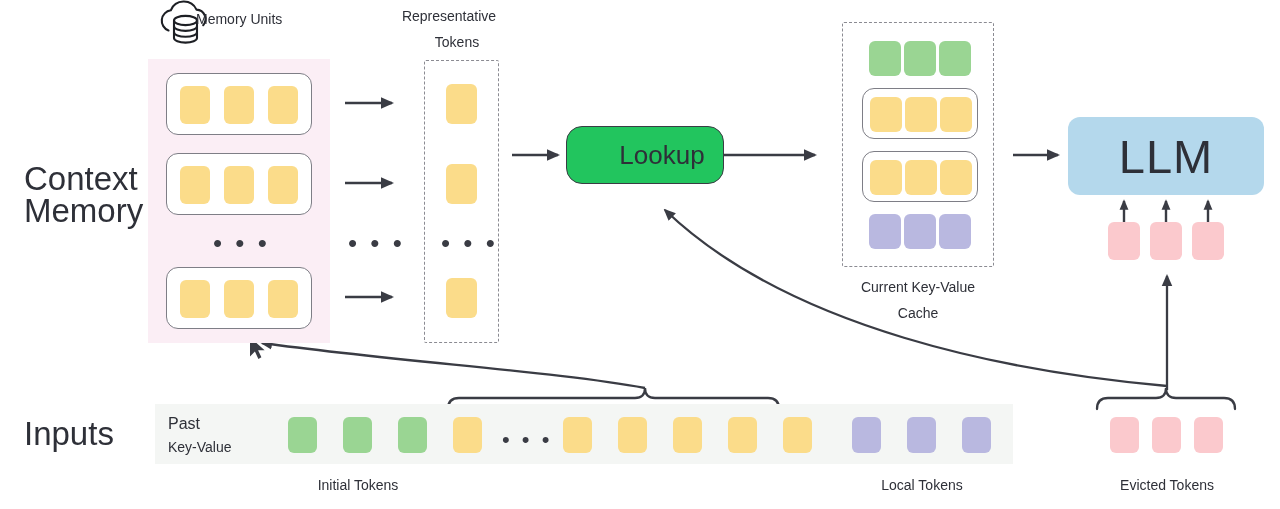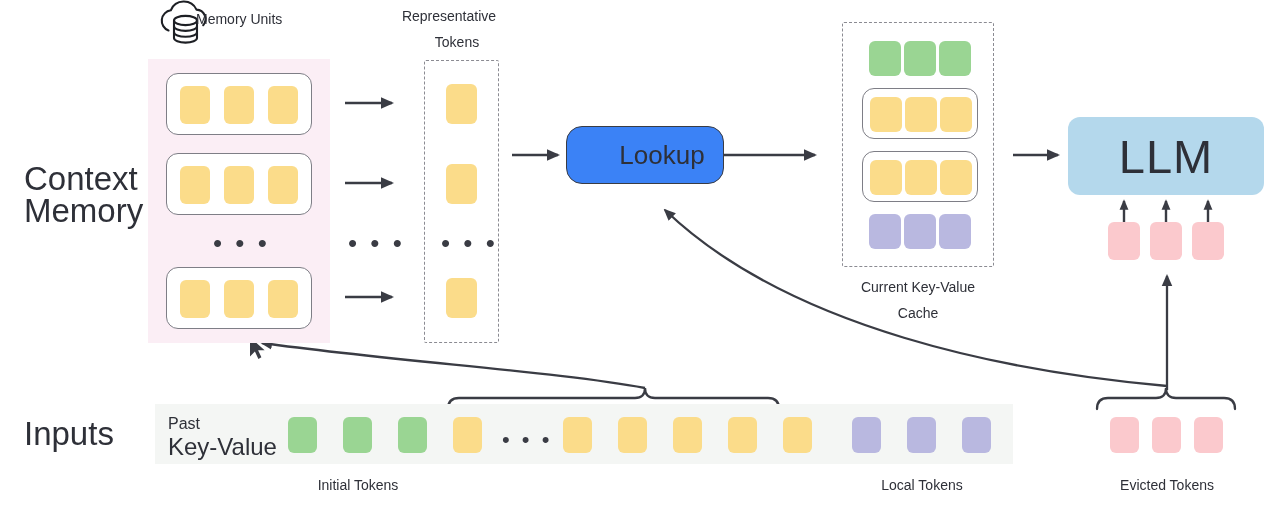--- a/index.html
+++ b/index.html
@@ -59,21 +59,21 @@
     background:#b4d8ec;
     border-radius:12px;
     display:flex;align-items:center;justify-content:center;
     font-size:47px;
     letter-spacing:1px;
     color:#2e3038;
     box-sizing:border-box;
   }
   .lookupbox{
     position:absolute;
-    background:#3b82f6;
+    background:#22c55e;
     border:1.8px solid #3a3c44;
     border-radius:16px;
     box-sizing:border-box;
     display:flex;align-items:center;justify-content:center;
     gap:8px;
     font-size:26px;
     color:#2e3038;
   }
   .dots{
     position:absolute;
@@ -215,21 +215,21 @@
 
   <div class="tok k" style="left:1108px;top:222px;width:32px;height:38px;"></div>
   <div class="tok k" style="left:1150px;top:222px;width:32px;height:38px;"></div>
   <div class="tok k" style="left:1192px;top:222px;width:32px;height:38px;"></div>
 
   <div class="label big left" style="left:24px;top:418px;width:140px;">Inputs</div>
 
   <div class="inputstrip" style="left:155px;top:404px;width:858px;height:60px;"></div>
 
   <div class="label left" style="left:168px;top:411px;width:120px;font-size:16px;">Past</div>
-  <div class="label left" style="left:168px;top:434px;width:120px;font-size:24px;">Key-Value</div>
+  <div class="label left" style="left:168px;top:434px;width:120px;font-size:14px;">Key-Value</div>
 
   <div class="tok g" style="left:288px;top:417px;width:29px;height:36px;"></div>
   <div class="tok g" style="left:343px;top:417px;width:29px;height:36px;"></div>
   <div class="tok g" style="left:398px;top:417px;width:29px;height:36px;"></div>
 
   <div class="tok y" style="left:453px;top:417px;width:29px;height:36px;"></div>
   <div class="dots" style="left:502px;top:429px;font-size:22px;">• • •</div>
   <div class="tok y" style="left:563px;top:417px;width:29px;height:36px;"></div>
   <div class="tok y" style="left:618px;top:417px;width:29px;height:36px;"></div>
   <div class="tok y" style="left:673px;top:417px;width:29px;height:36px;"></div>

